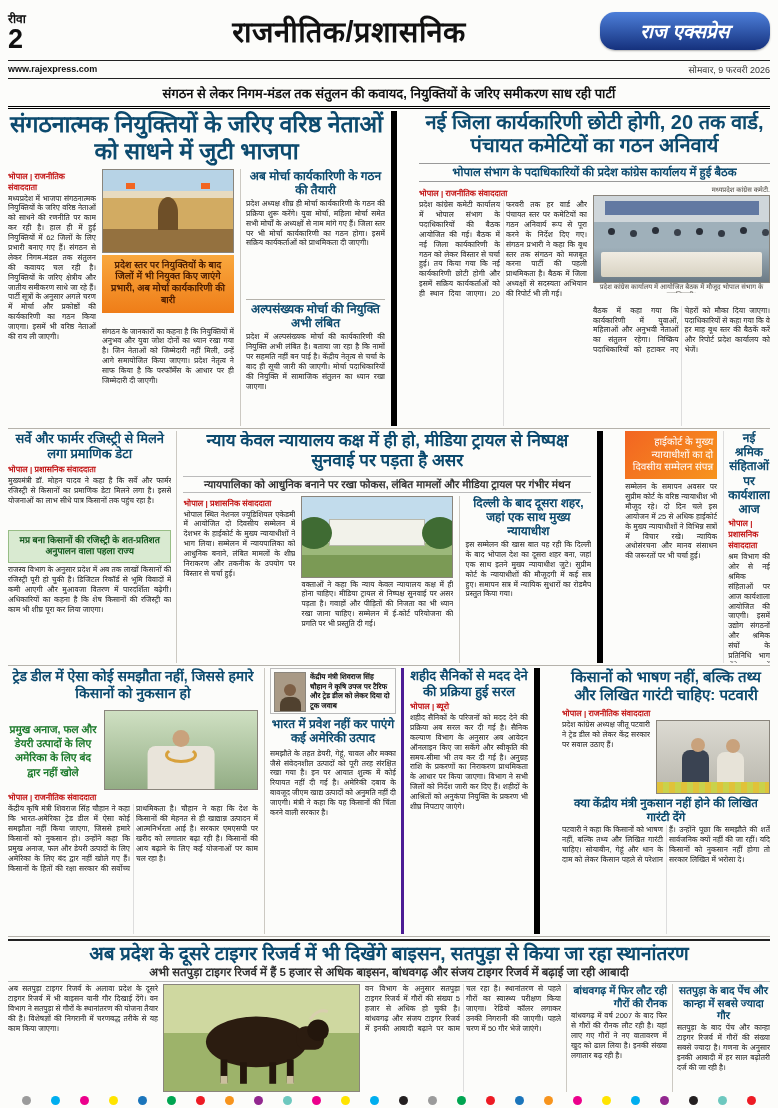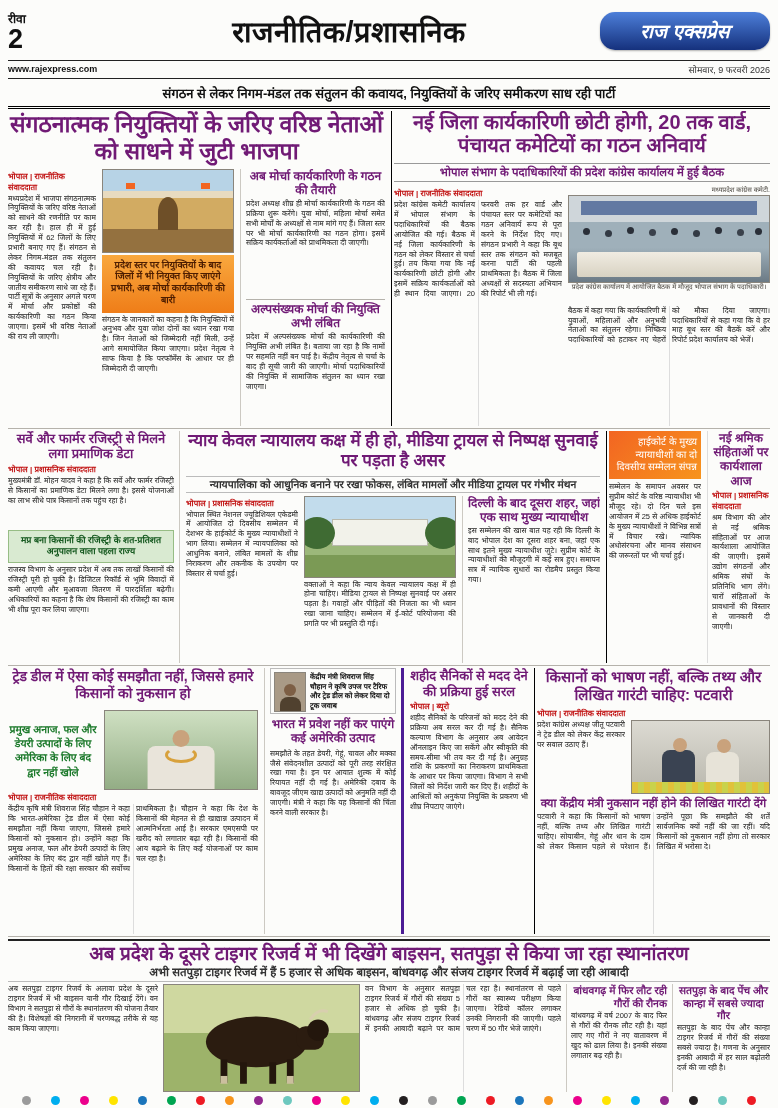--- a/index.html
+++ b/index.html
@@ -1,34 +1,34 @@
 <!DOCTYPE html>
 <html><head>
 <meta charset="utf-8">
 <style>
   html,body{margin:0;padding:0}
   body{width:778px;height:1108px;position:relative;background:#efeeea;font-family:"Liberation Sans","DejaVu Sans",sans-serif;color:#111;overflow:hidden}
   .page{position:absolute;inset:0;background:#fcfcfa;display:flex;flex-direction:column;padding:4px 8px 0;box-sizing:border-box}
   .bt{font-size:7.5px;line-height:1.32;text-align:justify;color:#222;overflow:hidden}
   .c2{column-count:2;column-gap:6px;column-rule:1px solid #ddd}
   .byline{color:#c11313;font-weight:bold;font-size:8px;margin:1px 0 2px}
-  .hl{font-weight:bold;text-align:center;line-height:1.18;color:#701a75}
+  .hl{font-weight:bold;text-align:center;line-height:1.18;color:#0c4a6e}
   .rule{border:none;border-top:1px solid #222;margin:2px 0}
   .grule{border:none;border-top:1px solid #b5b2ab;margin:2px 0}
   .photo{position:relative;overflow:hidden;border:1px solid #8a857c;flex:none}
   .cap{font-size:6.8px;color:#46423c;text-align:center;line-height:1.25;overflow:hidden}
   .orangebox{background:linear-gradient(180deg,#f9a83e,#ef7d18);color:#4d1d00;font-weight:bold;font-size:9.5px;text-align:center;line-height:1.25;padding:4px 5px;box-sizing:border-box;overflow:hidden}
   .confbox{background:linear-gradient(135deg,#f26522,#f7941d);color:#fff;font-weight:normal;font-size:10px;text-align:right;line-height:1.25;padding:5px 4px;box-sizing:border-box;overflow:hidden}
   .greenbox{background:#d9ead1;border:1px solid #97bd85;color:#14581e;font-weight:bold;font-size:9px;text-align:center;line-height:1.3;padding:4px;box-sizing:border-box;overflow:hidden}
   .greensub{color:#1d7a2c;font-weight:bold;font-size:10.5px;text-align:center;line-height:1.35}
   .figure{position:absolute;bottom:0;border-radius:8px 8px 0 0;background:#33404f}
   .head{position:absolute;border-radius:50%;background:#c9a27c}
   .dot{width:9px;height:9px;border-radius:50%;display:inline-block;flex:none}
   .band{display:flex;overflow:hidden;box-sizing:border-box}
-  .vline-l{border-left:1px solid #000000;padding-left:2px}
+  .vline-l{border-left:6px solid #000000;padding-left:22px}
 </style>
 </head>
 <body>
 
 <div class="page">
 
   <div style="display:flex;align-items:center;height:54px">
     <div style="width:90px">
       <div style="font-size:12px;font-weight:bold">रीवा</div>
       <div style="font-size:27px;font-weight:bold;line-height:.9">2</div>
@@ -53,21 +53,21 @@
           <div class="byline">भोपाल | राजनीतिक संवाददाता</div>
           <div class="bt" style="flex:1">मध्यप्रदेश में भाजपा संगठनात्मक नियुक्तियों के जरिए वरिष्ठ नेताओं को साधने की रणनीति पर काम कर रही है। हाल ही में हुई नियुक्तियों में 62 जिलों के लिए प्रभारी बनाए गए हैं। संगठन से लेकर निगम-मंडल तक संतुलन की कवायद चल रही है। नियुक्तियों के जरिए क्षेत्रीय और जातीय समीकरण साधे जा रहे हैं। पार्टी सूत्रों के अनुसार अगले चरण में मोर्चा और प्रकोष्ठों की कार्यकारिणी का गठन किया जाएगा। इसमें भी वरिष्ठ नेताओं की राय ली जाएगी।</div>
         </div>
         <div style="width:132px;display:flex;flex-direction:column">
           <div class="photo" style="height:82px;background:linear-gradient(180deg,#b7d3e6 0 26%,#e8dbc0 26% 34%,#d2ab62 34% 72%,#94713f 72% 100%)">
             <span style="position:absolute;left:42%;top:34%;width:16%;height:40%;background:#6e4f28;border-radius:50% 50% 0 0"></span>
             <span style="position:absolute;left:18%;top:16%;width:9px;height:6px;background:#f26522"></span>
             <span style="position:absolute;right:18%;top:16%;width:9px;height:6px;background:#f26522"></span>
           </div>
           <div class="orangebox" style="height:58px;margin-top:2px">प्रदेश स्तर पर नियुक्तियों के बाद जिलों में भी नियुक्त किए जाएंगे प्रभारी, अब मोर्चा कार्यकारिणी की बारी</div>
-          <div class="bt" style="flex:1;margin-top:2px">संगठन के जानकारों का कहना है कि नियुक्तियों में अनुभव और युवा जोश दोनों का ध्यान रखा गया है। जिन नेताओं को जिम्मेदारी नहीं मिली, उन्हें आगे समायोजित किया जाएगा। प्रदेश नेतृत्व ने साफ किया है कि परफॉर्मेंस के आधार पर ही जिम्मेदारी दी जाएगी।</div>
+          <div class="bt" style="flex:1;margin-top:14px">संगठन के जानकारों का कहना है कि नियुक्तियों में अनुभव और युवा जोश दोनों का ध्यान रखा गया है। जिन नेताओं को जिम्मेदारी नहीं मिली, उन्हें आगे समायोजित किया जाएगा। प्रदेश नेतृत्व ने साफ किया है कि परफॉर्मेंस के आधार पर ही जिम्मेदारी दी जाएगी।</div>
         </div>
         <div style="flex:1;display:flex;flex-direction:column;border-left:1px solid #ccc9c2;padding-left:5px">
           <div class="hl" style="font-size:12px">अब मोर्चा कार्यकारिणी के गठन की तैयारी</div>
           <div class="bt" style="height:98px;margin-top:2px">प्रदेश अध्यक्ष शीघ्र ही मोर्चा कार्यकारिणी के गठन की प्रक्रिया शुरू करेंगे। युवा मोर्चा, महिला मोर्चा समेत सभी मोर्चों के अध्यक्षों से नाम मांगे गए हैं। जिला स्तर पर भी मोर्चा कार्यकारिणी का गठन होगा। इसमें सक्रिय कार्यकर्ताओं को प्राथमिकता दी जाएगी।</div>
           <hr class="grule">
           <div class="hl" style="font-size:12px">अल्पसंख्यक मोर्चा की नियुक्ति अभी लंबित</div>
           <div class="bt" style="flex:1;margin-top:2px">प्रदेश में अल्पसंख्यक मोर्चा की कार्यकारिणी की नियुक्ति अभी लंबित है। बताया जा रहा है कि नामों पर सहमति नहीं बन पाई है। केंद्रीय नेतृत्व से चर्चा के बाद ही सूची जारी की जाएगी। मोर्चा पदाधिकारियों की नियुक्ति में सामाजिक संतुलन का ध्यान रखा जाएगा।</div>
         </div>
       </div>
     </div>

